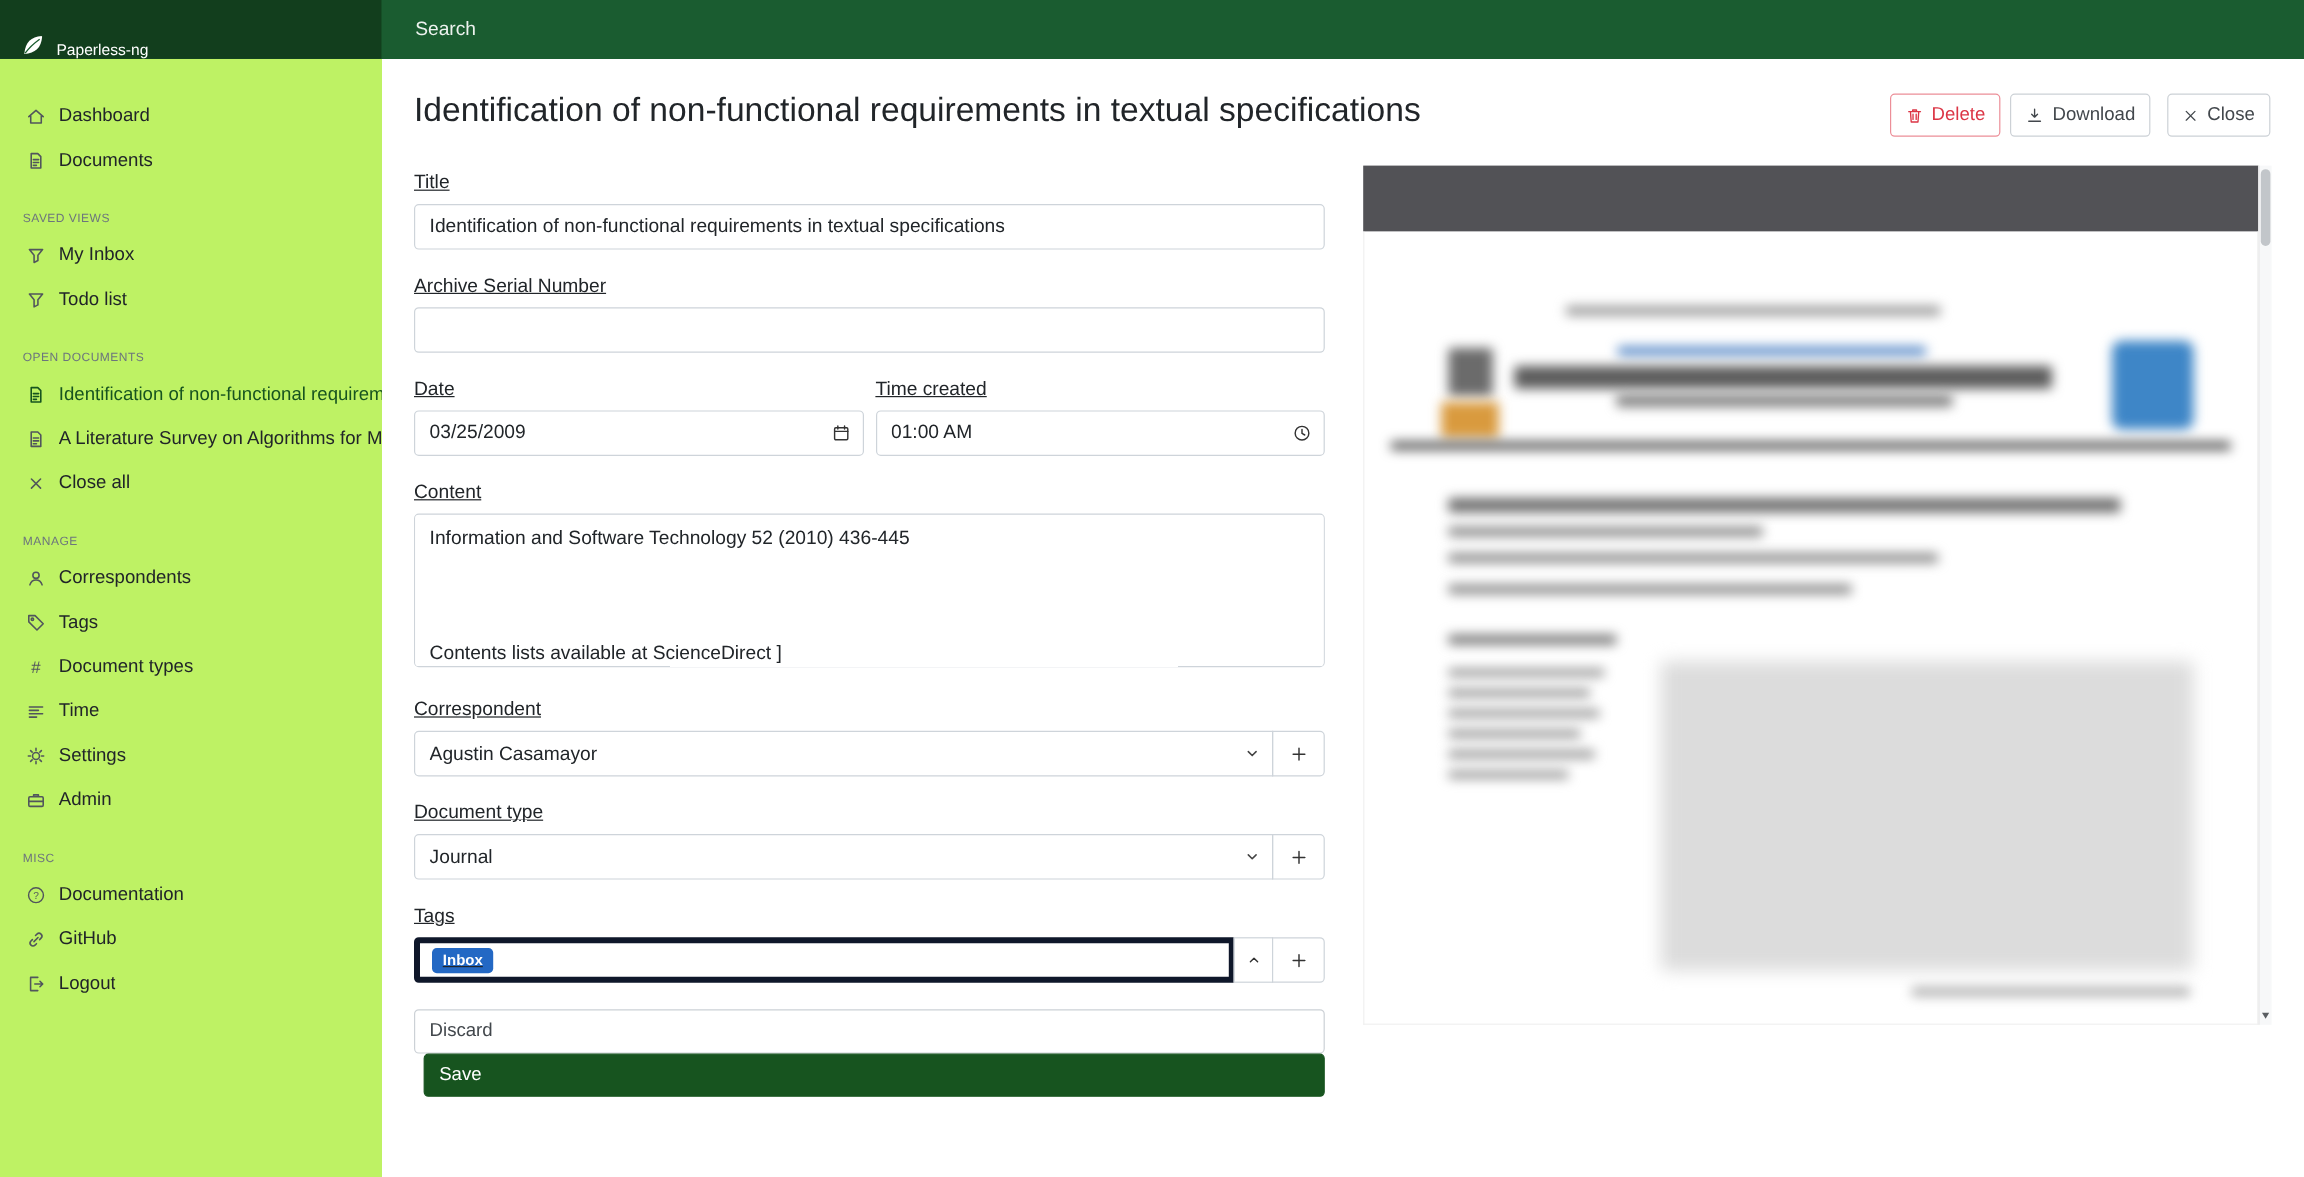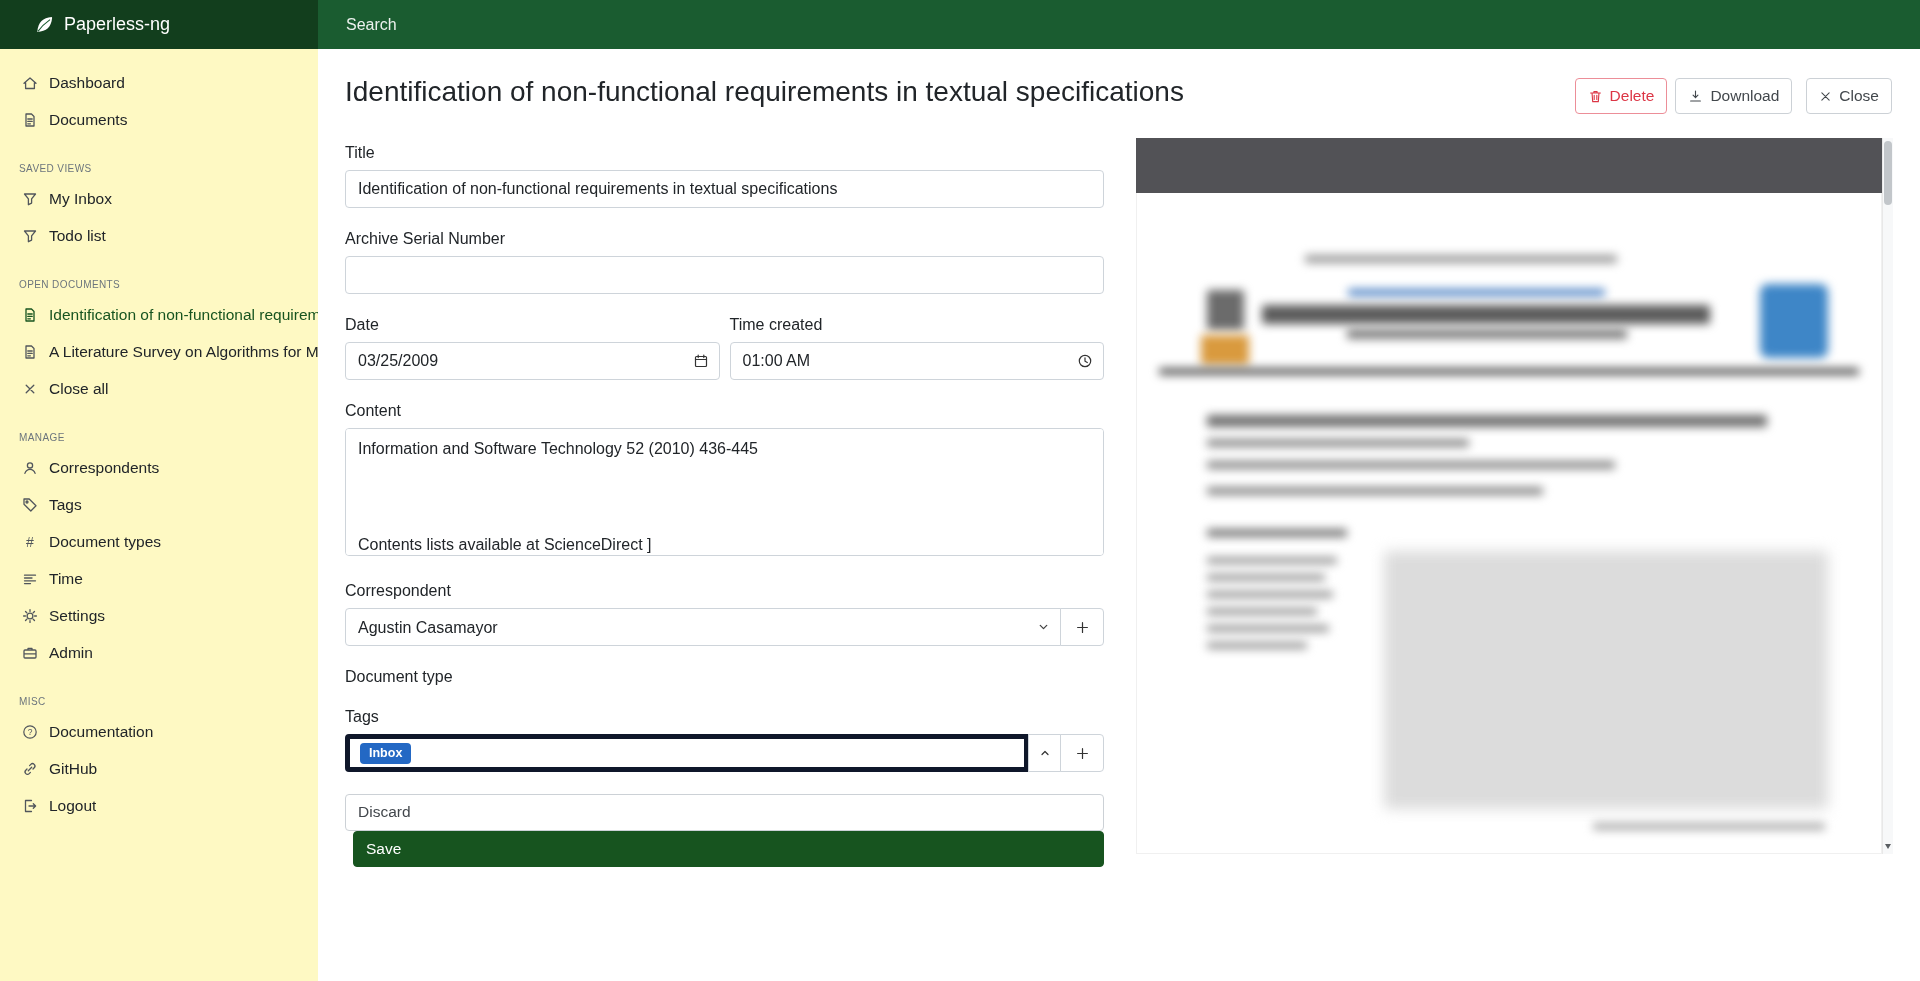--- a/index.html
+++ b/index.html
@@ -1,31 +1,31 @@
 <!DOCTYPE html>
 <html style="--accent: #17541f; --brand-bg: #123e1d; --navbar-bg: #1a5c30; --danger: #dc3545; --tag-inbox: #2368c4; --pdf-toolbar: #525256;"><head>
 <meta charset="utf-8">
 <style>
   * { box-sizing: border-box; margin: 0; padding: 0; }
   html,body { width: 1920px; height: 981px; overflow: hidden; background: #fff;
     font-family: "Liberation Sans", sans-serif; color: #212529; }
 
   
   .navbar { position: fixed; top: 0; left: 0; right: 0; height: 49px; display: flex; z-index: 20; }
-  .brand { width: 318px; background: var(--brand-bg); color: #fff; display: flex; align-items: center;
-    gap: 9px; padding-left: 33px; font-size: 18px; flex: none; }
+  .brand { width: 318px; background: var(--brand-bg); color: #fff; display: flex; align-items: flex-end;
+    gap: 9px; padding-left: 16px; font-size: 13px; flex: none; }
   .brand .logo { display: flex; }
   .nav-main { flex: 1; background: var(--navbar-bg); display: flex; align-items: center; padding-left: 28px; }
   .search-input { background: transparent; border: none; outline: none; color: #fff; font-size: 16px; width: 640px;
     font-family: "Liberation Sans", sans-serif; }
   .search-input::placeholder { color: rgba(255,255,255,0.92); opacity: 1; }
 
   
-  .sidebar { position: fixed; top: 49px; left: 0; bottom: 0; width: 374px; background: #fef9c3;
-    border-right: 1px solid #ececec; padding-top: 15px; font-size: 15.5px; overflow: hidden; }
+  .sidebar { position: fixed; top: 49px; left: 0; bottom: 0; width: 374px; background: #bef264;
+    border-right: 1px solid #ececec; padding-top: 29px; font-size: 15.5px; overflow: hidden; }
   .side-item { display: flex; align-items: center; gap: 11px; padding: 0 16px 0 22px; height: 37px;
     color: #212529; cursor: pointer; text-decoration: none; white-space: nowrap; overflow: hidden; }
   .side-item .icon { color: #51565c; display: flex; flex: none; }
   .side-item.active { color: var(--accent); }
   .side-item.active .icon { color: var(--accent); }
   .side-label { overflow: hidden; white-space: nowrap; }
   .side-section { margin: 23px 0 4px; padding: 0 16px 0 19px; font-size: 10px; line-height: 15px;
     color: #6c757d; letter-spacing: .4px; }
   .glyph-icon { width: 16px; text-align: center; font-size: 14px; color: #51565c; line-height: 16px; }
 
@@ -38,21 +38,21 @@
     border-radius: 4px; border: 1px solid transparent; background: #fff; cursor: pointer; line-height: 1.45;
     font-family: "Liberation Sans", sans-serif; }
   .btn-outline-danger { color: var(--danger); border-color: #ec8e98; }
   .btn-outline-secondary { color: #42474c; border-color: #ccd1d6; }
   .btn + .btn { margin-left: 8px; }
   .btn.close-btn { margin-left: 14px; }
   .btn-save { background: var(--accent); border-color: var(--accent); color: #fff; margin-left: 22px; }
 
   
   .doc-form { width: 759px; margin: 30px 0 0 27px; }
-  .form-group { margin-bottom: 22px; }
+  .form-group { margin-bottom: 22px; text-decoration: underline; }
   .form-label { display: block; font-size: 16px; margin-bottom: 8px; color: #212529; }
   .form-control { width: 100%; height: 38px; border: 1px solid #ced4da; border-radius: 4px;
     padding: 6px 12px; font-size: 16px; color: #212529; background: #fff; outline: none;
     font-family: "Liberation Sans", sans-serif; }
   .form-row { display: flex; gap: 10px; }
   .form-row .col { flex: 1; }
   .icon-field { position: relative; }
   .field-icon { position: absolute; right: 11px; top: 50%; transform: translateY(-50%); color: #333; display: flex; }
   textarea.form-control { height: 128px; resize: none; line-height: 24px; padding: 8px 12px;
     overflow-y: scroll; white-space: pre-wrap; }
@@ -370,20 +370,39 @@
             <svg width="15" height="15" viewBox="0 0 16 16" fill="none" stroke="currentColor" stroke-width="1.3" stroke-linecap="round">
                 <path d="M8 2.8v10.4M2.8 8h10.4"></path>
               </svg>
           </span>
         </button>
       </div>
     </div>
 
     <div class="form-group">
       <label class="form-label">Document type</label>
+      <div class="input-group">
+        <div class="select-wrap">
+          <select>
+            <option>Journal</option>
+          </select>
+          <span class="select-caret">
+            <svg width="13" height="13" viewBox="0 0 16 16" fill="none" stroke="currentColor" stroke-width="1.6" stroke-linecap="round" stroke-linejoin="round">
+                <path d="M4 6l4 4 4-4"></path>
+              </svg>
+          </span>
+        </div>
+        <button type="button" class="sq-btn last">
+          <span style="display:flex">
+            <svg width="15" height="15" viewBox="0 0 16 16" fill="none" stroke="currentColor" stroke-width="1.3" stroke-linecap="round">
+                <path d="M8 2.8v10.4M2.8 8h10.4"></path>
+              </svg>
+          </span>
+        </button>
+      </div>
     </div>
 
     <div class="form-group">
       <label class="form-label">Tags</label>
       <div class="input-group">
         <div class="tags-box">
           <span class="tag-badge">Inbox</span>
         </div>
         <button type="button" class="sq-btn mid">
           <span style="display:flex">

